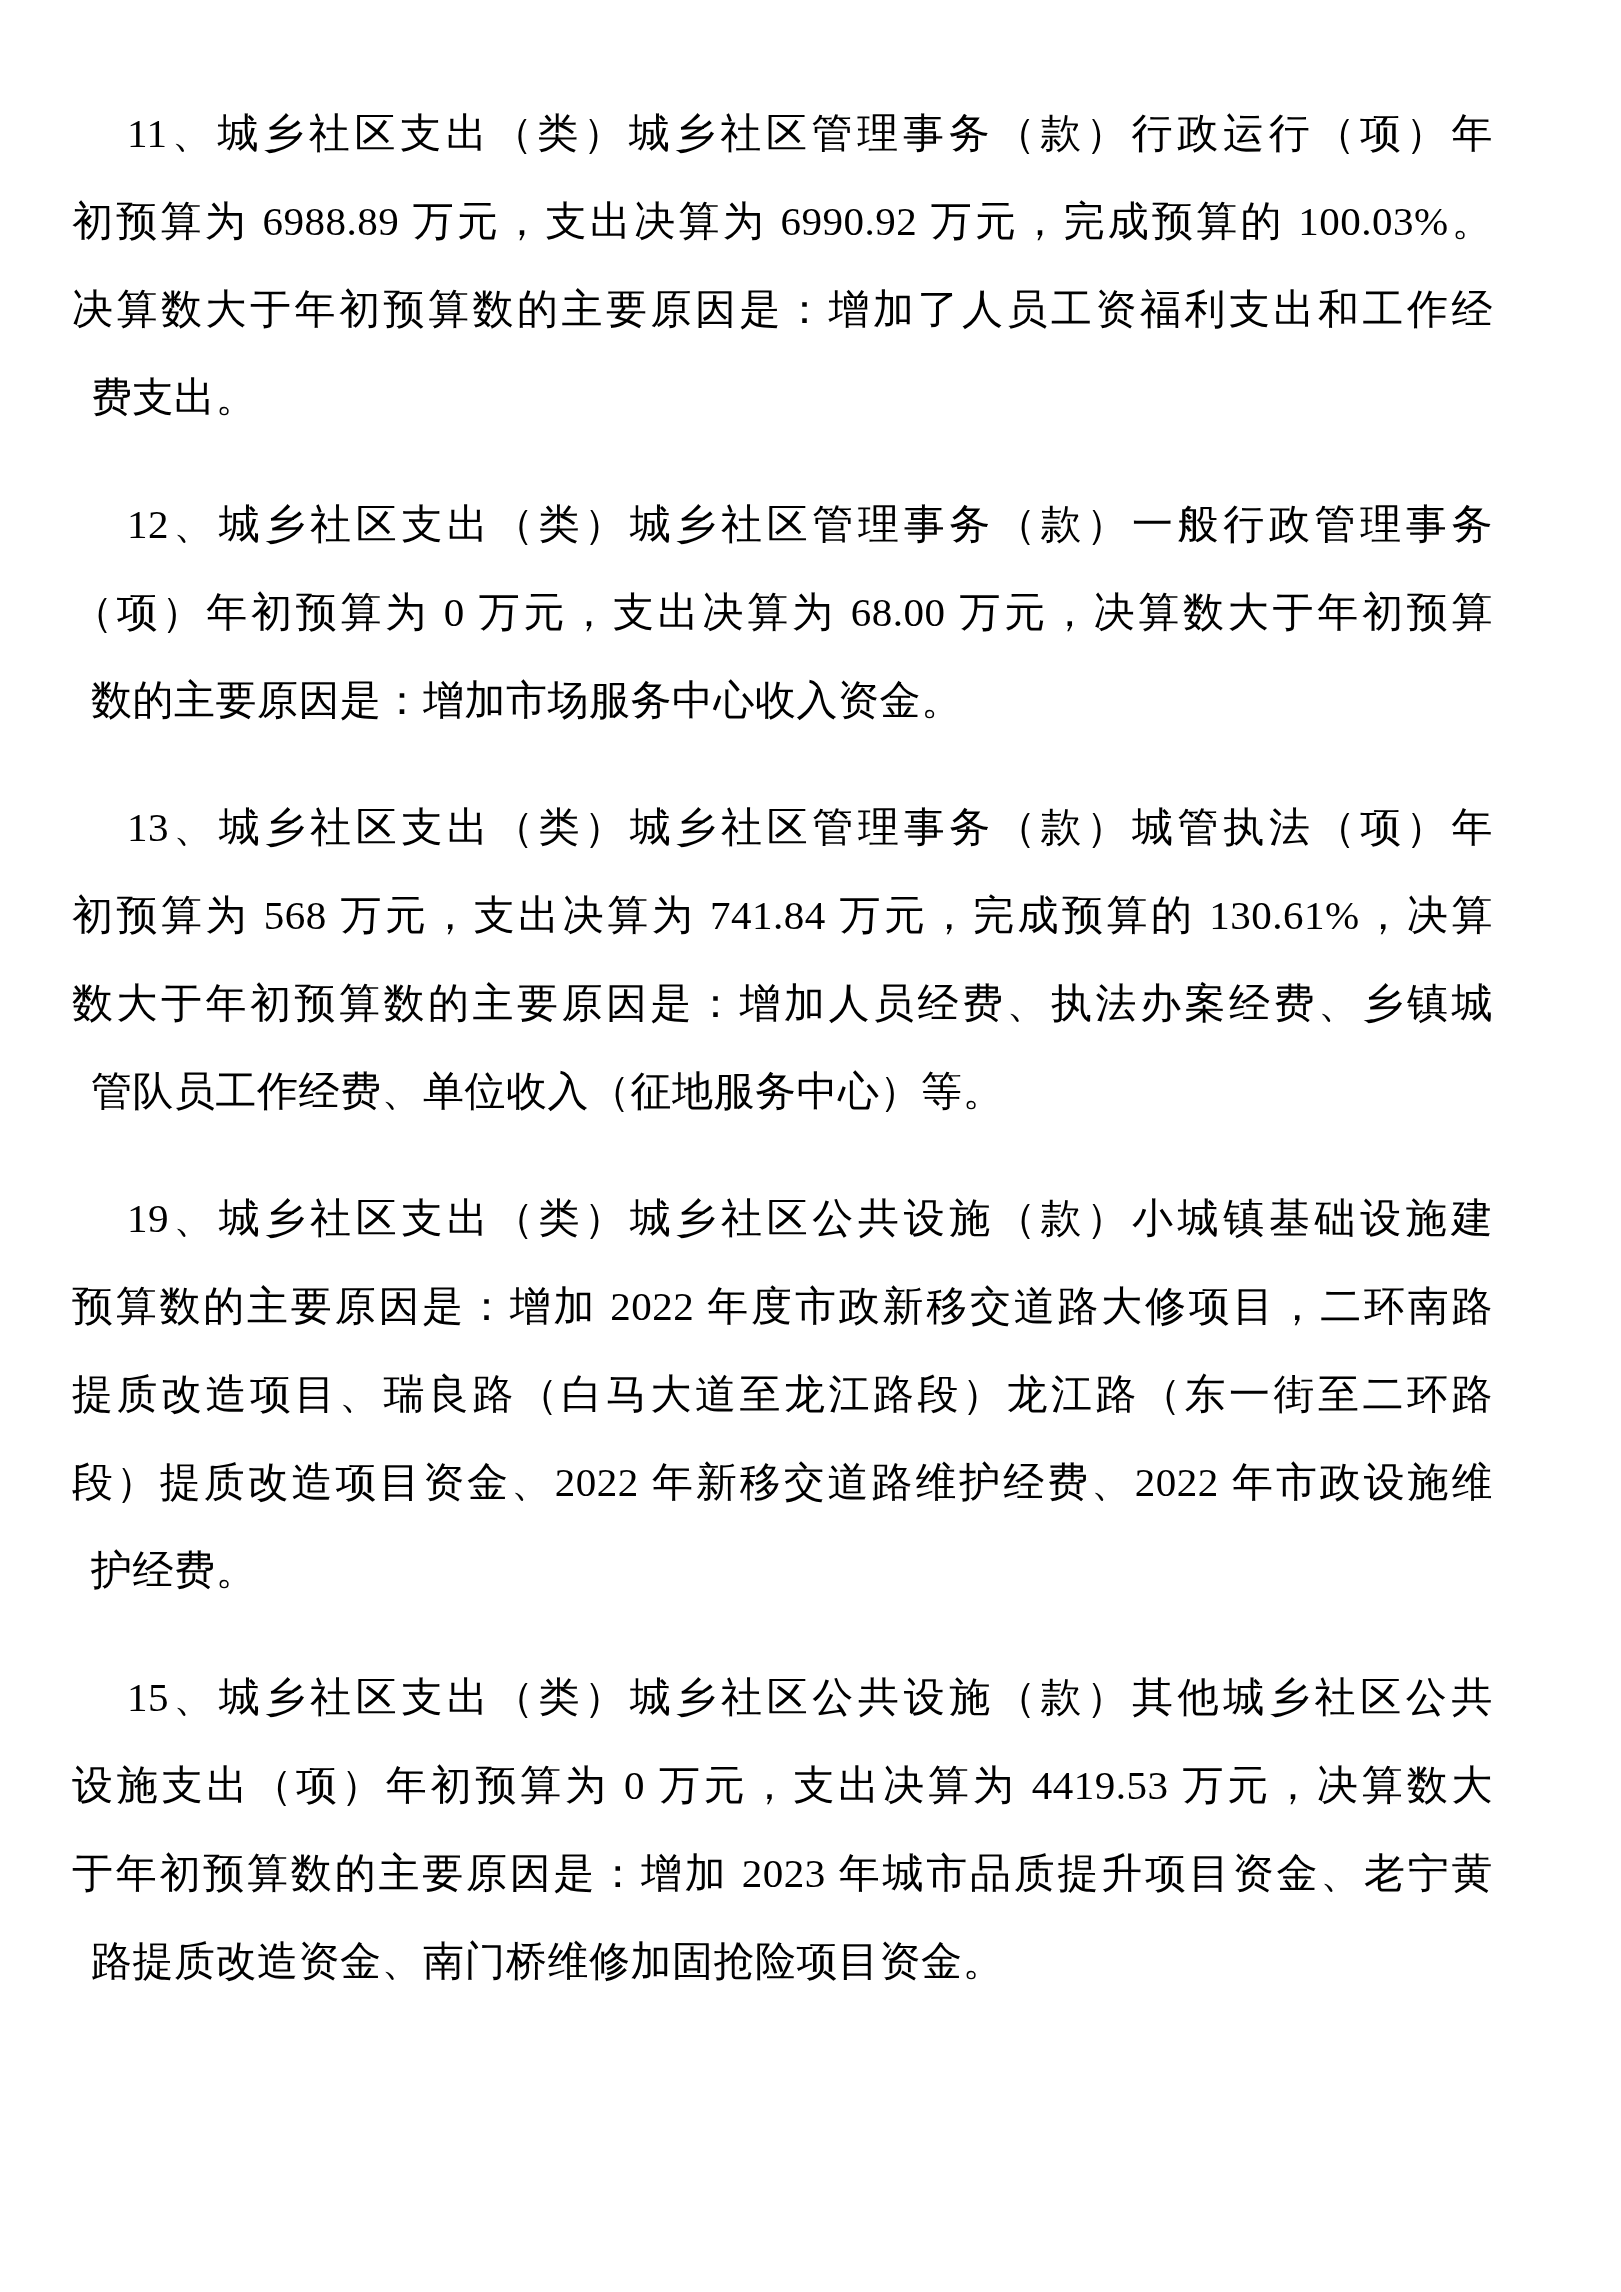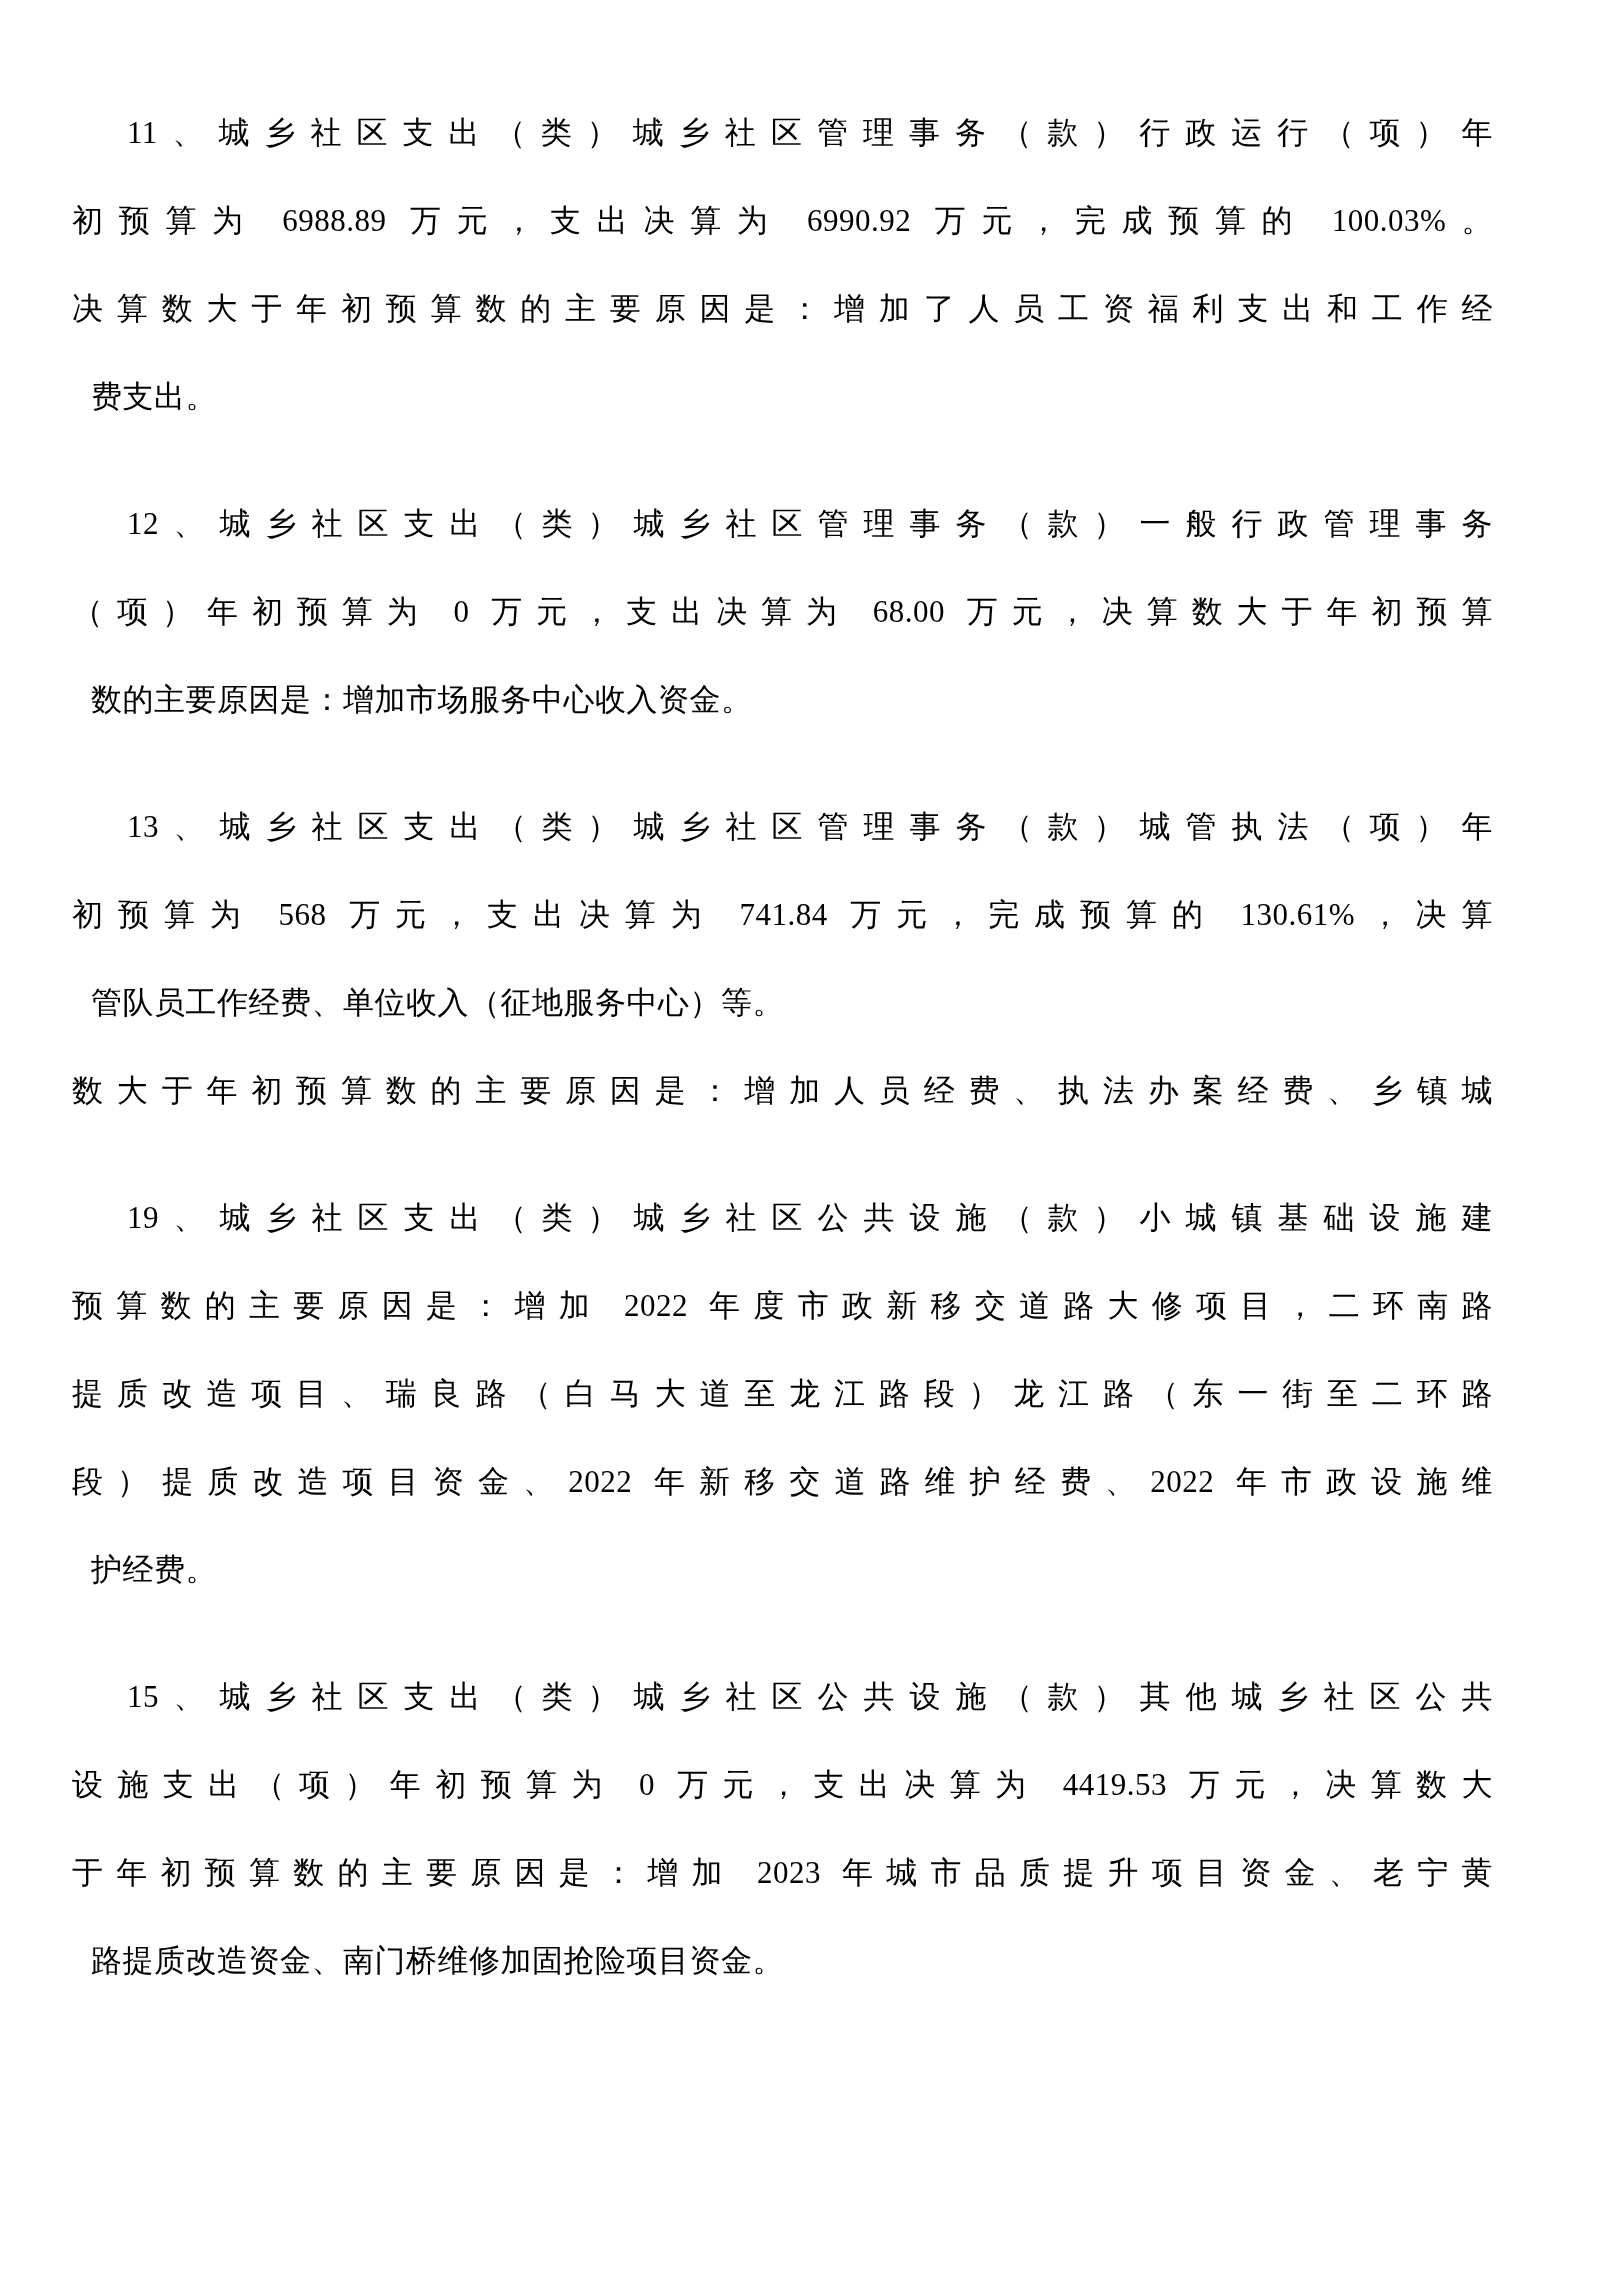--- a/index.html
+++ b/index.html
@@ -17,21 +17,21 @@
     color: #000000;
   }
   .doc-body {
     position: absolute;
     left: 72px;
     top: 89px;
     width: 1421px;
   }
   p.paragraph {
     margin: 0 0 39px 0;
-    font-size: 31px;
+    font-size: 41px;
     line-height: 88px;
     letter-spacing: 0.5px;
   }
   p.paragraph:last-child {
     margin-bottom: 0;
   }
   .line {
     display: block;
     text-align: justify;
     text-align-last: justify;
@@ -58,22 +58,22 @@
         <span class="line last">费支出。</span>
       </p>
       <p class="paragraph">
         <span class="line first">12、城乡社区支出（类）城乡社区管理事务（款）一般行政管理事务</span>
         <span class="line">（项）年初预算为 0 万元，支出决算为 68.00 万元，决算数大于年初预算</span>
         <span class="line last">数的主要原因是：增加市场服务中心收入资金。</span>
       </p>
       <p class="paragraph">
         <span class="line first">13、城乡社区支出（类）城乡社区管理事务（款）城管执法（项）年</span>
         <span class="line">初预算为 568 万元，支出决算为 741.84 万元，完成预算的 130.61%，决算</span>
+        <span class="line">数大于年初预算数的主要原因是：增加人员经费、执法办案经费、乡镇城</span>
         <span class="line last">管队员工作经费、单位收入（征地服务中心）等。</span>
-        <span class="line">数大于年初预算数的主要原因是：增加人员经费、执法办案经费、乡镇城</span>
       </p>
       <p class="paragraph">
         <span class="line first">19、城乡社区支出（类）城乡社区公共设施（款）小城镇基础设施建</span>
         <span class="line">预算数的主要原因是：增加 2022 年度市政新移交道路大修项目，二环南路</span>
         <span class="line">提质改造项目、瑞良路（白马大道至龙江路段）龙江路（东一街至二环路</span>
         <span class="line">段）提质改造项目资金、2022 年新移交道路维护经费、2022 年市政设施维</span>
         <span class="line last">护经费。</span>
       </p>
       <p class="paragraph">
         <span class="line first">15、城乡社区支出（类）城乡社区公共设施（款）其他城乡社区公共</span>

